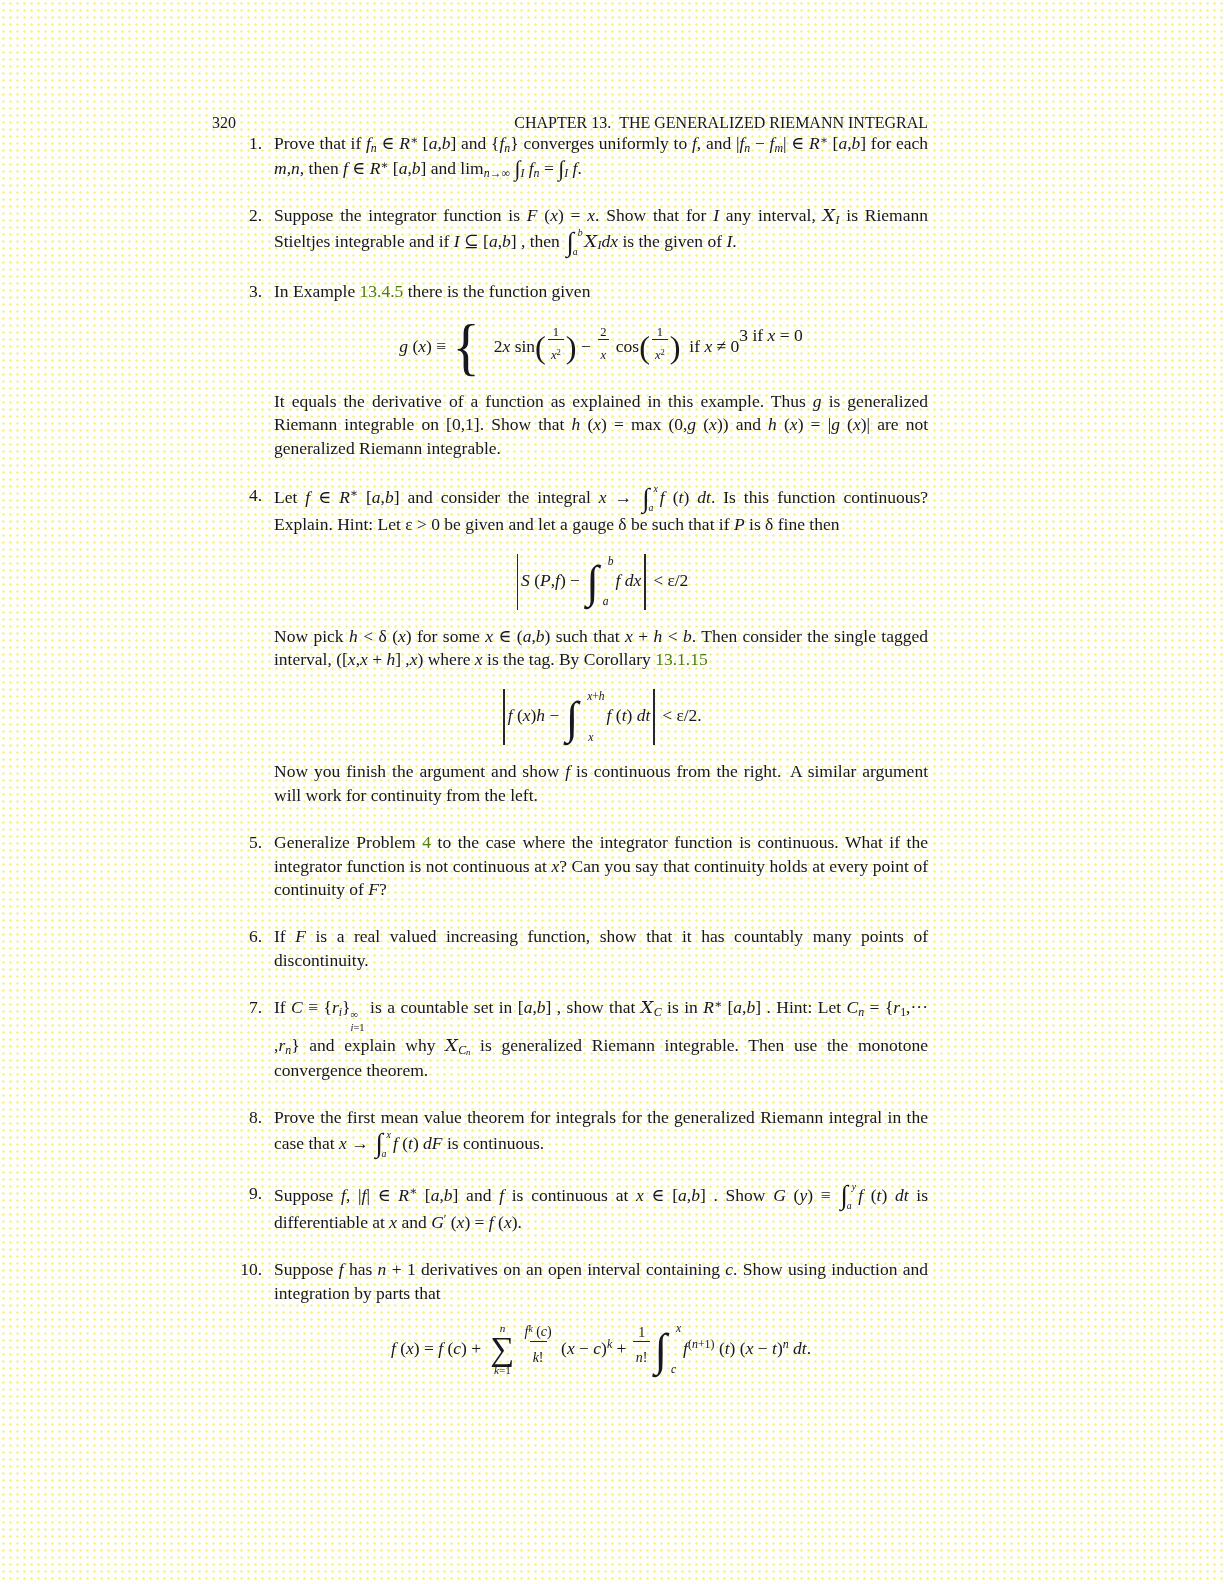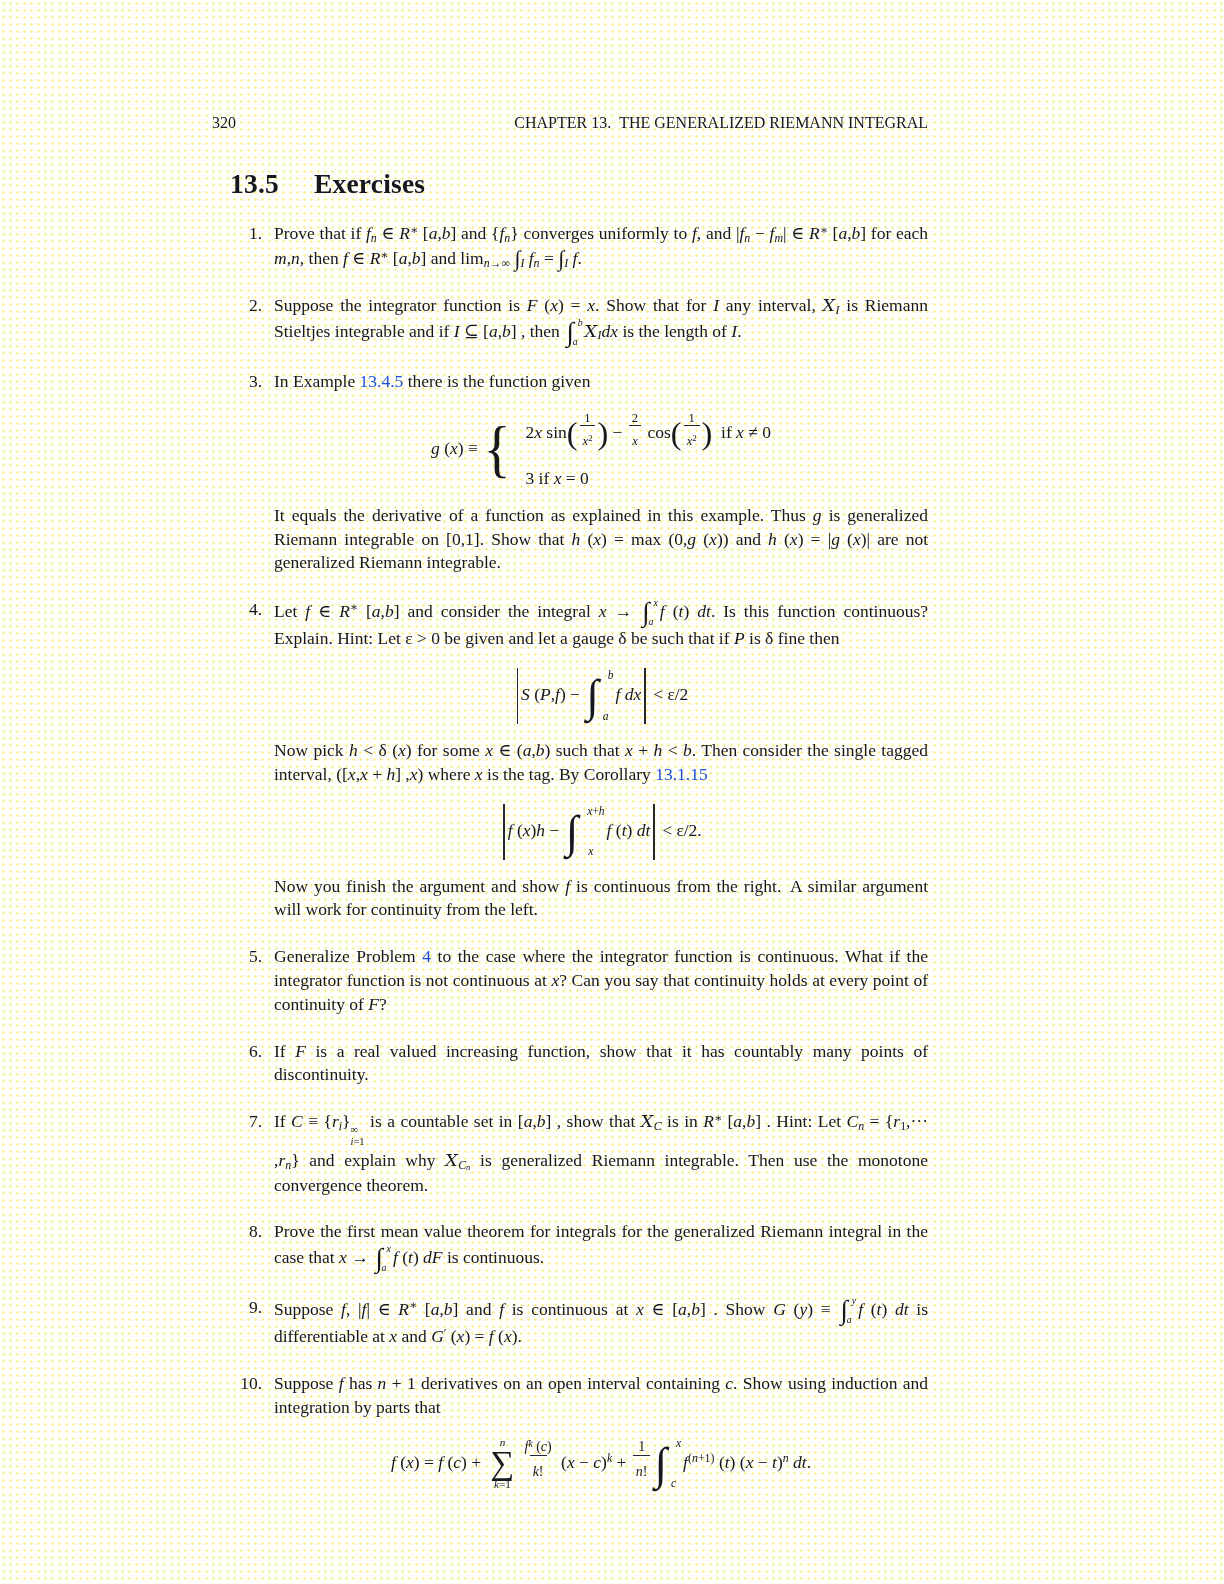--- a/index.html
+++ b/index.html
@@ -17,21 +17,21 @@
   .running-head{display:flex;justify-content:space-between;align-items:baseline;font-size:16px;}
   .section-title{display:flex;gap:35px;font-size:27.5px;font-weight:700;margin:36px 0 22px 18px;letter-spacing:.2px;}
   .item{display:flex;margin-bottom:19px;line-height:1.36;font-size:17.5px;}
   .item-num{width:50px;flex:none;text-align:right;padding-right:12px;}
   .item-body{flex:1;text-align:justify;}
   .para{margin:0 0 4px;}
   .eq{text-align:center;margin:17px 0 15px;line-height:1.2;}
   
   .r-i{font-style:italic;}
   .r-b{font-weight:400;}
-  .r-link{color:#1d4ed8;cursor:pointer;}
+  .r-link{color:#4d7c0f;cursor:pointer;}
   .r-sup{font-size:68%;vertical-align:.45em;}
   .r-sub{font-size:68%;vertical-align:-.25em;}
   .r-isup{font-size:68%;vertical-align:.45em;font-style:italic;}
   .r-isub{font-size:68%;vertical-align:-.25em;font-style:italic;}
   .r-isub2{font-size:50%;vertical-align:-.45em;font-style:italic;}
   .r-scr{font-style:italic;font-family:"DejaVu Serif",serif;letter-spacing:.5px;}
   .r-intx{font-size:125%;line-height:1;vertical-align:-2px;}
   .r-bigp{font-size:185%;vertical-align:middle;line-height:.9;}
   
   .frac{display:inline-flex;flex-direction:column;align-items:center;vertical-align:middle;line-height:1.15;font-size:72%;margin:0 2px;}
@@ -44,61 +44,57 @@
   .bigop-lims{display:inline-flex;flex-direction:column;justify-content:space-between;height:52px;font-size:66%;line-height:1;}
   .bigop-lims .bigop-sup{margin-left:9px;}
   .bigop-lims .bigop-sub{margin-left:-1px;}
   .bigop.inline .bigop-glyph{font-size:155%;}
   .bigop.inline .bigop-lims{height:29px;font-size:56%;}
   .bigop.inline .bigop-lims .bigop-sup{margin-left:4px;}
   
   .sumop{display:inline-flex;flex-direction:column;align-items:center;vertical-align:middle;line-height:1;margin:0 5px;font-size:64%;}
   .sumop .sum-glyph{font-size:300%;line-height:.92;}
   
-  .cases{display:inline-flex;flex-direction:column;align-items:flex-start;row-gap:11px;vertical-align:middle;margin-left:13px;}
+  .cases{display:inline-flex;align-items:flex-start;row-gap:11px;vertical-align:middle;margin-left:13px;}
   .cases-row{display:inline-block;}
   .bigbrace{font-size:360%;font-weight:400;vertical-align:middle;line-height:.85;display:inline-block;transform:scaleX(.9);}
   
   .vbar{display:inline-block;width:1.4px;background:#26262c;vertical-align:middle;margin:0 3px;}
   
   .limstack{display:inline-flex;flex-direction:column;align-items:flex-start;vertical-align:-5px;font-size:60%;line-height:1.2;}
 </style>
 </head>
 <body>
 
 <div class="page">
   <div class="content">
 
     <div class="running-head">
       <span>320</span>
       <span>CHAPTER 13. THE GENERALIZED RIEMANN INTEGRAL</span>
     </div>
 
-    <div class="section-title">
-      <span>13.5</span>
-      <span>Exercises</span>
-    </div>
 
     <div class="item">
       <span class="item-num">1.</span>
       <div class="item-body">
         <div class="para"><span>Prove that if </span><span class="r-i">f</span><span class="r-isub">n</span><span> ∈ </span><span class="r-i">R</span><span class="r-sup">∗</span><span> [</span><span class="r-i">a</span><span>,</span><span class="r-i">b</span><span>] and {</span><span class="r-i">f</span><span class="r-isub">n</span><span>} converges uniformly to </span><span class="r-i">f</span><span>, and |</span><span class="r-i">f</span><span class="r-isub">n</span><span> − </span><span class="r-i">f</span><span class="r-isub">m</span><span>| ∈ </span><span class="r-i">R</span><span class="r-sup">∗</span><span> [</span><span class="r-i">a</span><span>,</span><span class="r-i">b</span><span>] for each </span><span class="r-i">m</span><span>,</span><span class="r-i">n</span><span>, then </span><span class="r-i">f</span><span> ∈ </span><span class="r-i">R</span><span class="r-sup">∗</span><span> [</span><span class="r-i">a</span><span>,</span><span class="r-i">b</span><span>] and lim</span><span class="r-isub">n</span><span class="r-sub">→∞</span><span> </span><span class="r-intx">∫</span><span class="r-isub">I</span><span> </span><span class="r-i">f</span><span class="r-isub">n</span><span> = </span><span class="r-intx">∫</span><span class="r-isub">I</span><span> </span><span class="r-i">f</span><span>.</span></div>
       </div>
     </div>
 
     <div class="item">
       <span class="item-num">2.</span>
       <div class="item-body">
         <div class="para"><span>Suppose the integrator function is </span><span class="r-i">F</span><span> (</span><span class="r-i">x</span><span>) = </span><span class="r-i">x</span><span>. Show that for </span><span class="r-i">I</span><span> any interval, </span><span class="r-scr">X</span><span class="r-isub">I</span><span> is Riemann Stieltjes integrable and if </span><span class="r-i">I</span><span> ⊆ [</span><span class="r-i">a</span><span>,</span><span class="r-i">b</span><span>] , then </span><span class="bigop inline">
               <span class="bigop-glyph">∫</span>
               <span class="bigop-lims">
                 <span class="bigop-sup"><span class="r-i">b</span></span>
                 <span class="bigop-sub"><span class="r-i">a</span></span>
               </span>
-            </span><span class="r-scr">X</span><span class="r-isub">I</span><span class="r-i">dx</span><span> is the length of </span><span class="r-i">I</span><span>.</span></div>
+            </span><span class="r-scr">X</span><span class="r-isub">I</span><span class="r-i">dx</span><span> is the given of </span><span class="r-i">I</span><span>.</span></div>
       </div>
     </div>
 
     <div class="item">
       <span class="item-num">3.</span>
       <div class="item-body">
         <div class="para"><span>In Example </span><span class="r-link">13.4.5</span><span> there is the function given</span></div>
         <div class="eq"><span class="r-i">g</span><span> (</span><span class="r-i">x</span><span>) ≡ </span><span class="bigbrace">{</span><span class="cases">
               <span class="cases-row"><span>2</span><span class="r-i">x</span><span> sin</span><span class="r-bigp">(</span><span class="frac">
                   <span class="num"><span>1</span></span>

